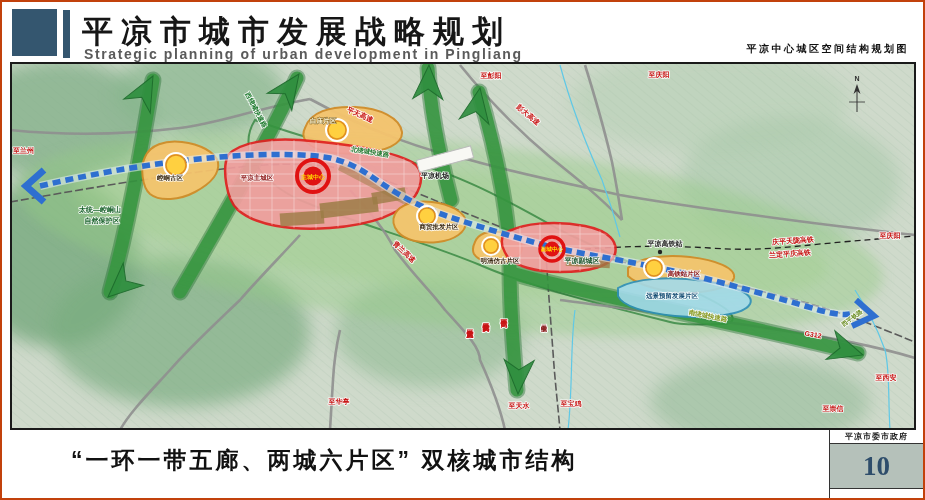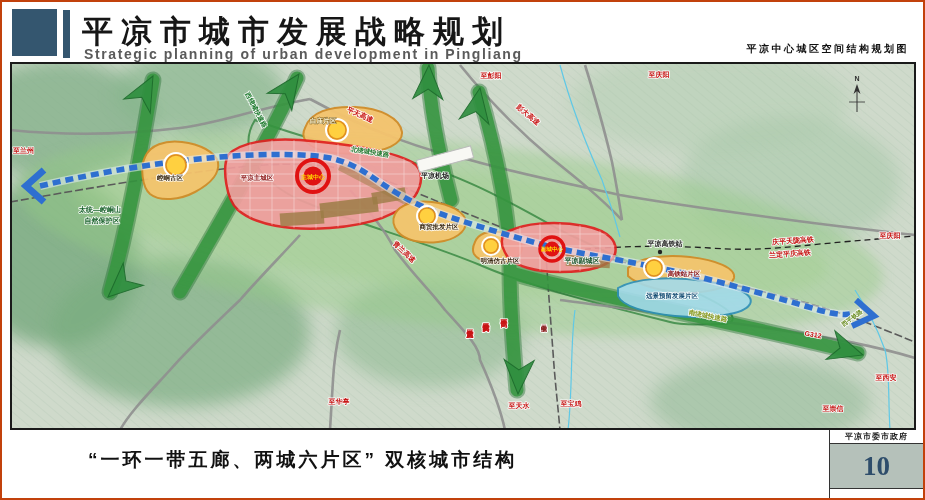--- a/index.html
+++ b/index.html
@@ -28,22 +28,22 @@
   .zone-red{fill:#8b1414;font-weight:700;font-size:6.5px;}
   .zone-green{fill:#14532a;font-weight:700;font-size:7px;}
   .zone-blue{fill:#174f75;font-weight:700;font-size:6.5px;}
   .zone-pale{fill:#fff8d8;font-weight:700;font-size:6.5px;paint-order:stroke;stroke:#8a6a28;stroke-width:1.2px;}
   .center-lbl{fill:#ffd700;font-weight:700;}
   .station{fill:#222;font-weight:700;font-size:7px;}
   .nature{fill:#17602a;font-weight:700;font-size:7px;}
   .vert{writing-mode:vertical-rl;text-orientation:upright;letter-spacing:0;}
   
   .footer{position:absolute;left:0;top:428px;width:100%;height:68px;background:#fff;}
-  .footer-caption{position:absolute;left:86px;top:0;height:60px;display:flex;align-items:center;
-            font-size:19px;font-weight:bold;color:#111;letter-spacing:3px;white-space:nowrap;}
+  .footer-caption{position:absolute;left:69px;top:0;height:60px;display:flex;align-items:center;
+            font-size:23px;font-weight:bold;color:#111;letter-spacing:3px;white-space:nowrap;}
   .gov-box{position:absolute;right:0;top:0;width:93px;height:68px;border-left:1.2px solid #333;}
   .gov-label{height:13px;border-bottom:1px solid #333;display:flex;align-items:center;justify-content:center;
             font-size:8px;font-weight:bold;color:#222;letter-spacing:1px;}
   .page-num{height:44px;background:#b5c1ba;border-bottom:1px solid #333;display:flex;align-items:center;
             justify-content:center;font-family:"Liberation Serif",serif;font-weight:bold;font-size:27px;color:#2e4d6b;}
 </style>
 </head>
 <body>
 
 <div class="page">

